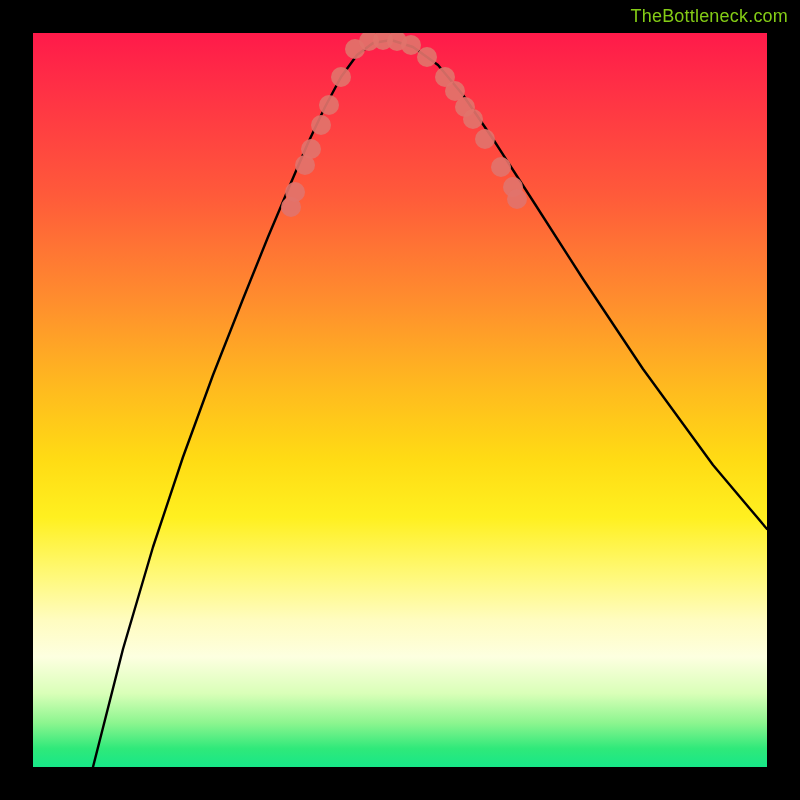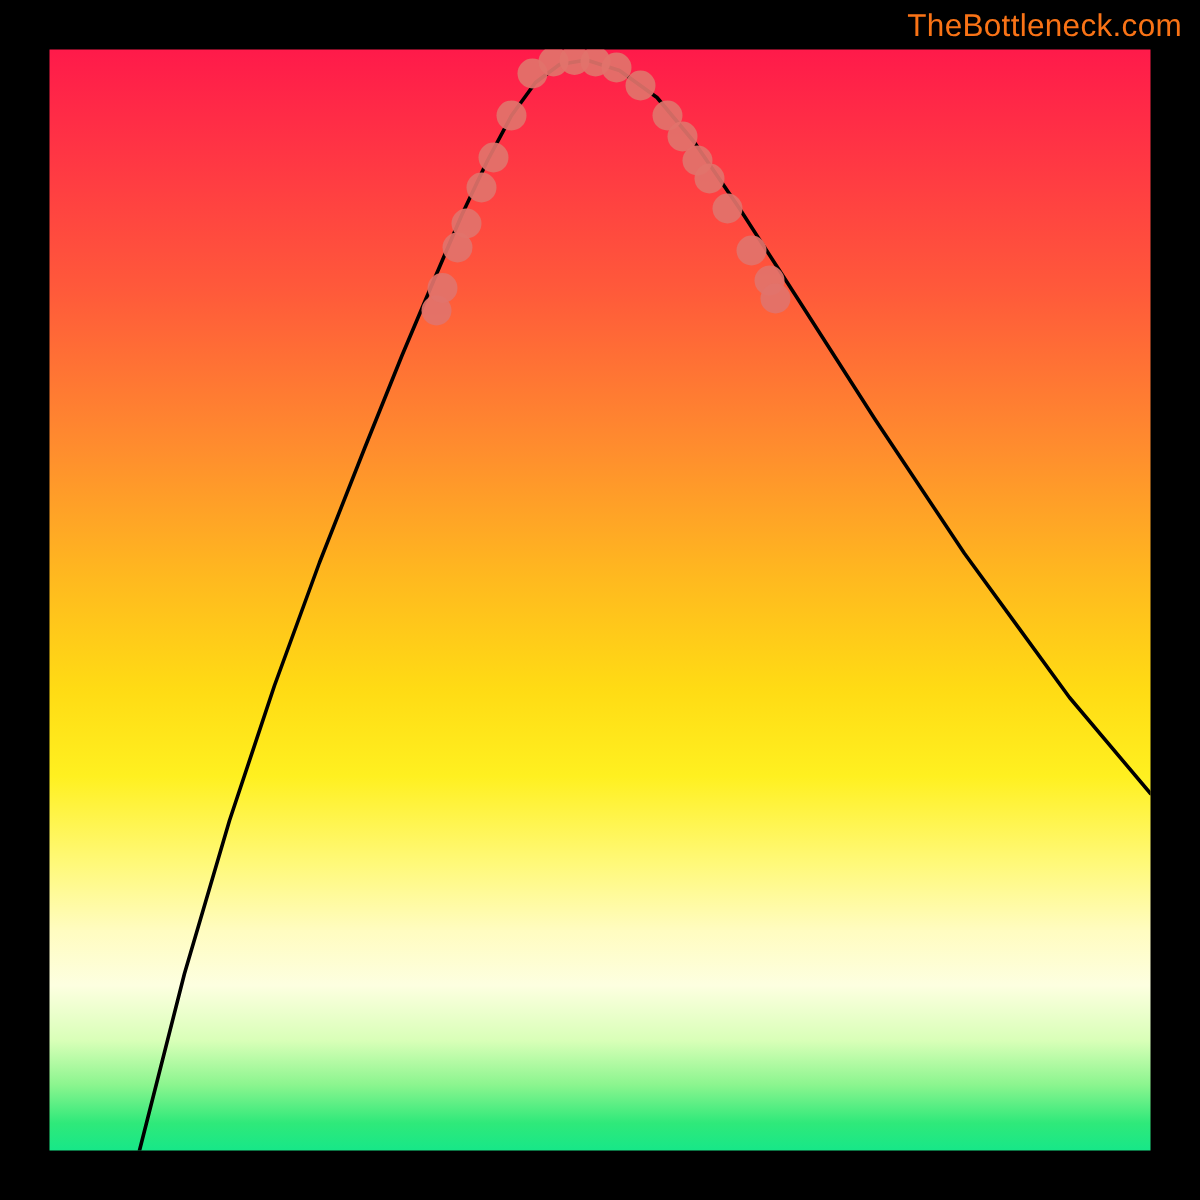--- a/index.html
+++ b/index.html
@@ -39,22 +39,22 @@
       #d9ffb8 90%,
       #8cf58f 94%,
       #2fe97a 97.5%,
       #17e788 100%
     );
   }
   .watermark {
     position: absolute;
     top: 6px;
     right: 12px;
-    color: #f97316;
-    font-size: 21px;
+    color: #84cc16;
+    font-size: 18px;
     letter-spacing: 0.2px;
     font-weight: 400;
   }
   svg.curve {
     position: absolute;
     left: 0;
     top: 0;
     width: 734px;
     height: 734px;
   }

